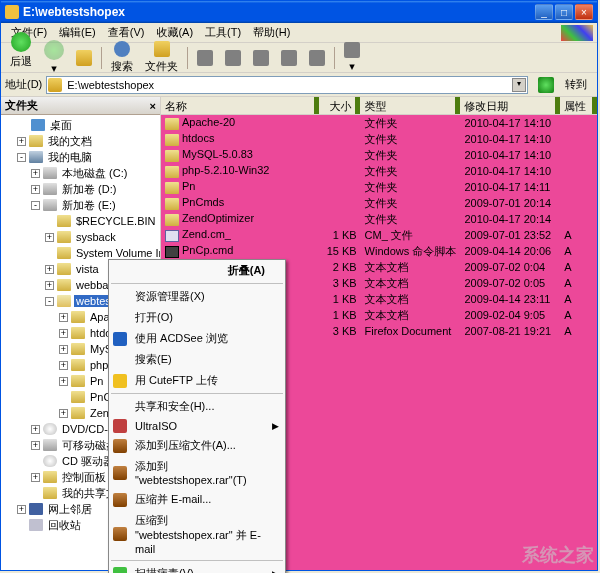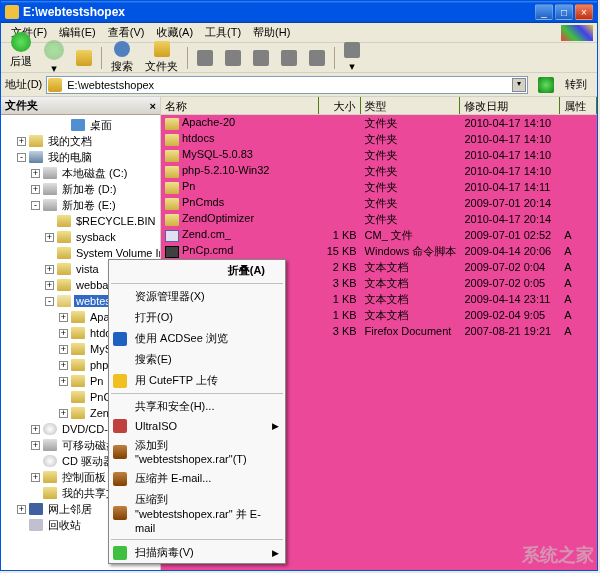--- a/index.html
+++ b/index.html
@@ -46,21 +46,21 @@
 .tn .tico.drv { background: linear-gradient(#e0e0e0,#a0a0a0); border-radius: 1px; }
 .tn .tico.desk { background: #5090d0; border-radius: 1px; }
 .tn .tico.comp { background: linear-gradient(#c0d0e0,#6080a0); border-radius: 1px; }
 .tn .tico.cd { background: radial-gradient(circle,#fff,#c0c0c0); border-radius: 7px; }
 .tn .tico.net { background: #4060a0; border-radius: 1px; }
 .tn .tico.bin { background: #c0c0d0; border-radius: 1px; }
 .tn .lbl { padding: 0 2px; }
 .tn.sel .lbl { background: #316ac5; color: white; }
 .listpane { flex: 1; display: flex; flex-direction: column; overflow: hidden; }
 .listhdr { display: flex; background: #ece9d8; border-bottom: 1px solid #d4d0c8; height: 18px; }
-.listhdr .col { border-right: 1px solid #4d7c0f; padding: 2px 4px; overflow: hidden; }
+.listhdr .col { border-right: 5px solid #4d7c0f; padding: 2px 4px; overflow: hidden; }
 .listbody { flex: 1; overflow: auto; background: #ec4899; }
 .row { display: flex; height: 16px; align-items: center; cursor: pointer; }
 .row .cell { overflow: hidden; white-space: nowrap; padding: 0 4px; }
 .row .fico { width: 14px; height: 12px; margin-right: 3px; flex-shrink: 0; display: inline-block; vertical-align: middle; }
 .row .fico.fld { background: linear-gradient(#f0e090,#d0b040); border-radius: 1px; }
 .row .fico.txt { background: white; border: 1px solid #888; }
 .row .fico.cm { background: #e0e0f0; border: 1px solid #6060a0; }
 .row .fico.cmd { background: #404040; border: 1px solid #000; }
 .row .fico.ff { background: #f08030; border-radius: 7px 7px 2px 2px; }
 .c0 { width: 175px; }
@@ -164,21 +164,21 @@
     </div>
   </div>
 
   <div class="content">
     <div class="treepane">
       <div class="treehdr">
         <span>文件夹</span>
         <span class="x">×</span>
       </div>
       <div class="tree" id="tree">
-          <div class="tn" style="padding-left: 18px; margin-left: 40px;">
+          <div class="tn" style="padding-left: 18px;">
             <span class="noexp"></span>
             <span class="tico desk"></span>
             <span class="lbl">桌面</span>
           </div>
           <div class="tn" style="padding-left: 16px;">
             <span class="exp">+</span>
             <span class="tico fld"></span>
             <span class="lbl">我的文档</span>
           </div>
           <div class="tn" style="padding-left: 16px;">
@@ -358,21 +358,21 @@
             <div class="cell c0"><span class="fico fld"></span><span>ZendOptimizer</span></div>
             <div class="cell c1"></div>
             <div class="cell c2">文件夹</div>
             <div class="cell c3">2010-04-17 20:14</div>
             <div class="cell c4"></div>
           </div>
           <div class="row">
             <div class="cell c0"><span class="fico cm"></span><span>Zend.cm_</span></div>
             <div class="cell c1">1 KB</div>
             <div class="cell c2">CM_ 文件</div>
-            <div class="cell c3">2009-07-01 02:52</div>
+            <div class="cell c3">2009-07-01 23:52</div>
             <div class="cell c4">A</div>
           </div>
           <div class="row">
             <div class="cell c0"><span class="fico cmd"></span><span>PnCp.cmd</span></div>
             <div class="cell c1">15 KB</div>
             <div class="cell c2">Windows 命令脚本</div>
             <div class="cell c3">2009-04-14 20:06</div>
             <div class="cell c4">A</div>
           </div>
           <div class="row">
@@ -441,20 +441,24 @@
   <div class="ci">
       <span>共享和安全(H)...</span>
     </div>
   <div class="ci">
       <div class="cico ultra"></div>
       <span>UltraISO</span>
       <span class="arrow">▶</span>
     </div>
   <div class="ci">
       <div class="cico archive"></div>
+      <span>添加到压缩文件(A)...</span>
+    </div>
+  <div class="ci">
+      <div class="cico archive"></div>
       <span>添加到 "webtestshopex.rar"(T)</span>
     </div>
   <div class="ci">
       <div class="cico archive"></div>
       <span>压缩并 E-mail...</span>
     </div>
   <div class="ci">
       <div class="cico archive"></div>
       <span>压缩到 "webtestshopex.rar" 并 E-mail</span>
     </div>

